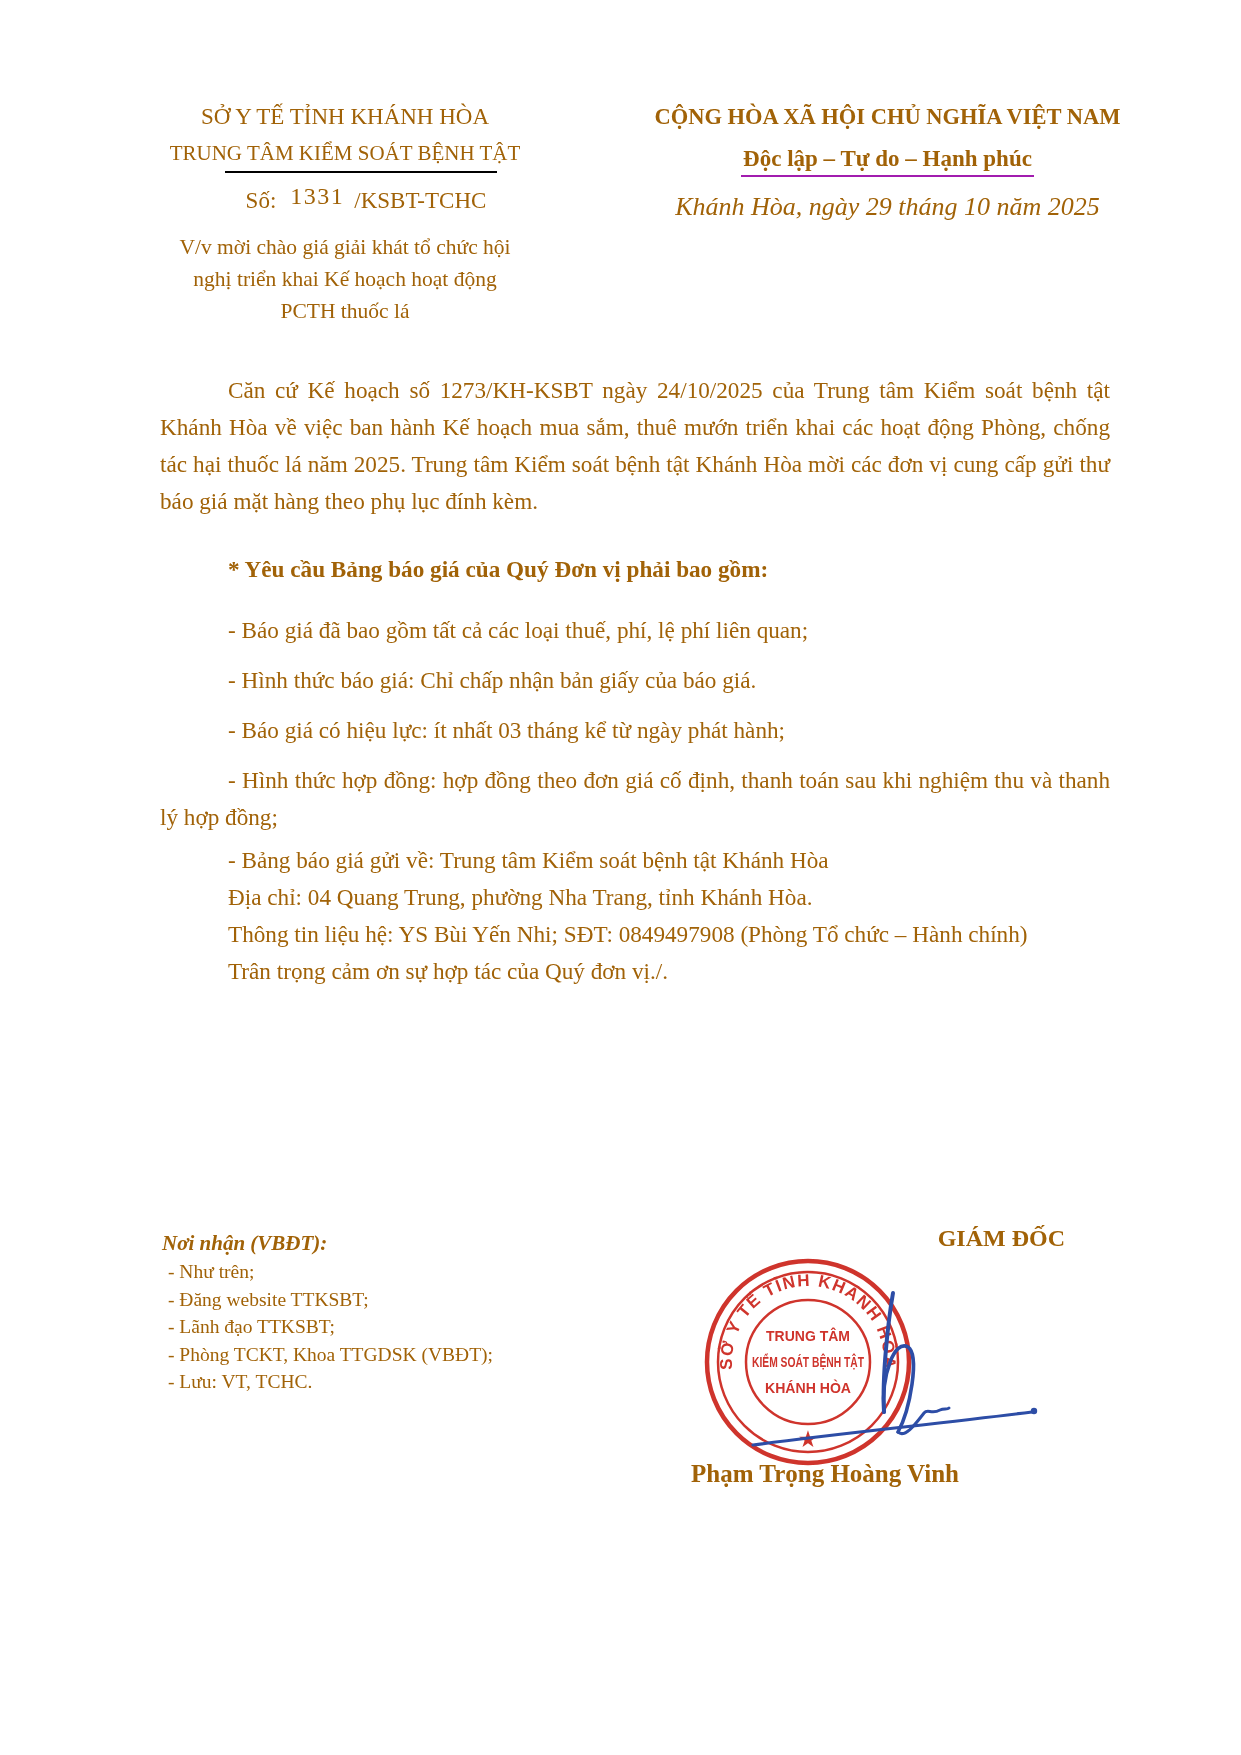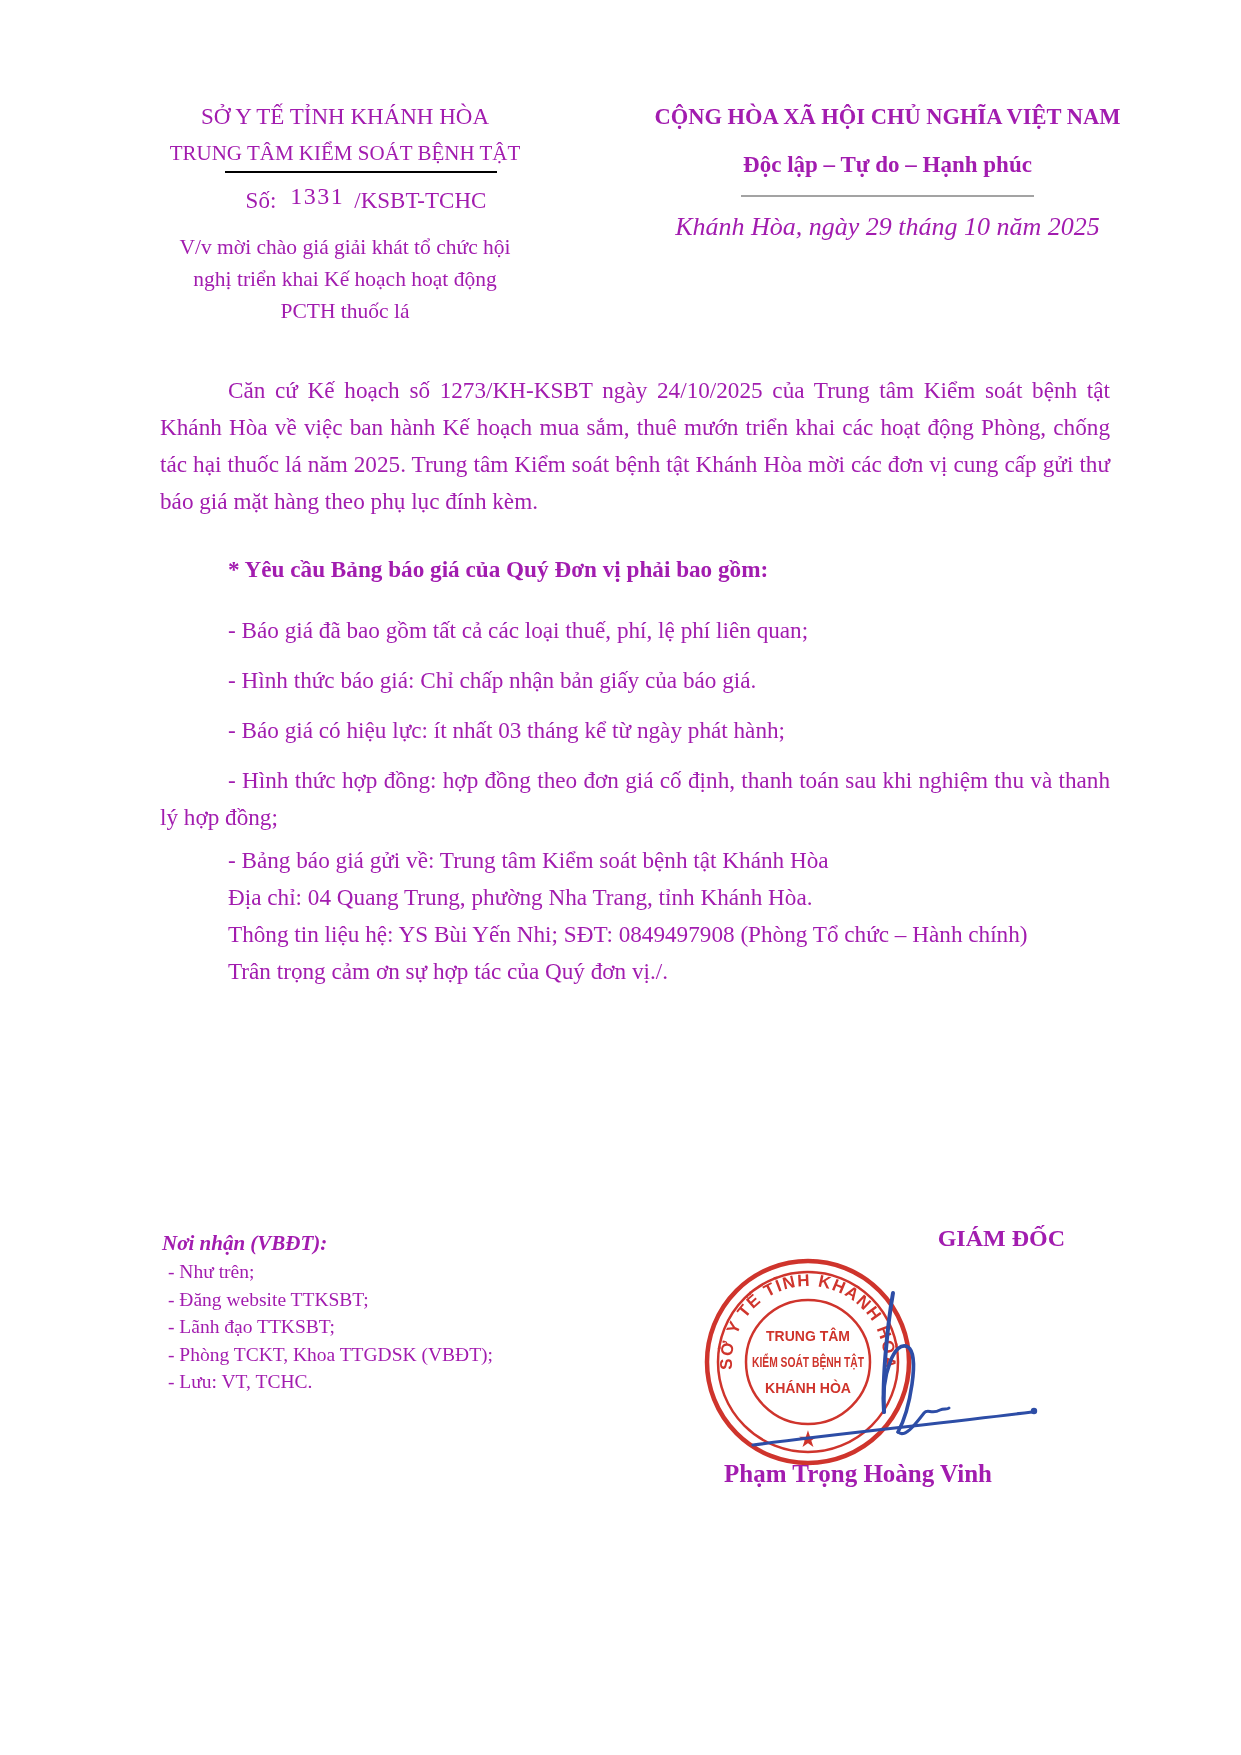--- a/index.html
+++ b/index.html
@@ -1,49 +1,49 @@
 <!DOCTYPE html>
 <html><head>
 <meta charset="utf-8">
 <style>
   * { margin:0; padding:0; box-sizing:border-box; }
   html,body { background:#ffffff; }
   .page {
     position:relative; width:1241px; height:1755px; background:#ffffff;
-    font-family:"Liberation Serif", serif; color:#a21caf; overflow:hidden;
+    font-family:"Liberation Serif", serif; color:#a16207; overflow:hidden;
   }
   
   .header { display:flex; padding-top:103px; }
   .header-left  { width:480px; margin-left:105px; text-align:center; }
   .header-right { width:585px; margin-left:10px;  text-align:center; }
   .org-parent { font-size:23px; line-height:28px; }
   .org-name   { font-size:21px; line-height:28px; font-weight:normal; margin-top:8px; }
   .org-underline { width:272px; border-bottom:2px solid #000; margin:4px auto 0; transform:translateX(16px); }
   .doc-number { font-size:23px; line-height:30px; margin-top:12px; padding-left:42px; }
   .doc-number .num { font-size:24px; letter-spacing:1.5px; position:relative; top:-4px; margin:0 10px 0 14px; }
   .subject { font-size:21.5px; line-height:32px; margin-top:15px; }
   .subject span { display:block; }
   .republic { font-size:22.5px; line-height:28px; font-weight:bold; }
-  .motto { display:inline-block; font-size:23px; line-height:28px; font-weight:bold; margin-top:20px; padding:0 2px 16px; border-bottom:2px solid #a3a3a3; }
+  .motto { display:inline-block; font-size:23px; line-height:28px; font-weight:bold; margin-top:14px; padding:0 2px 2px; border-bottom:2px solid #a21caf; }
   .dateline { font-size:26px; font-style:italic; margin-top:15px; }
   
   .salutation { margin-top:55px; margin-right:115px; text-align:center; font-size:23px; line-height:32px; }
   .body-main { margin:45px 131px 0 160px; font-size:23.2px; line-height:37px; }
   .para1 { text-align:justify; text-indent:68px; }
   .req-heading { font-weight:bold; text-indent:68px; margin-top:31px; margin-bottom:24px; }
   .line { text-align:justify; text-indent:68px; }
   .line.spaced  { margin-bottom:13px; }
   .line.spaced2 { margin-bottom:6px; }
   .line .b { font-weight:normal; }
   
   .recipients { position:absolute; left:162px; top:1228px; }
   .recipients-heading { font-size:21px; font-weight:bold; font-style:italic; line-height:30px; }
   .recipient-item { font-size:19.5px; line-height:27.5px; padding-left:6px; }
   .director-title { position:absolute; left:745px; top:1225px; width:320px; text-align:right; font-size:24px; font-weight:bold; }
-  .signer-name { position:absolute; left:648px; top:1460px; width:420px; text-align:center; font-size:25px; font-weight:bold; }
+  .signer-name { position:absolute; left:615px; top:1460px; width:420px; text-align:center; font-size:25px; font-weight:bold; }
   .stamp-svg { position:absolute; left:700px; top:1254px; width:216px; height:216px; }
   .stamp-svg .ring { fill:none; stroke:#cf342c; }
   .stamp-svg text { fill:#cf342c; font-family:"Liberation Sans", sans-serif; font-weight:bold; }
   .stamp-svg .ring-text { font-size:17px; letter-spacing:1.5px; }
   .stamp-svg .inner-text { font-size:15.5px; }
   .stamp-svg .star { font-size:20px; letter-spacing:0; }
   .sig-svg { position:absolute; left:720px; top:1272px; width:340px; height:185px; }
   .sig-svg path { fill:none; stroke:#2d4da6; stroke-linecap:round; }
 </style>
 </head>

